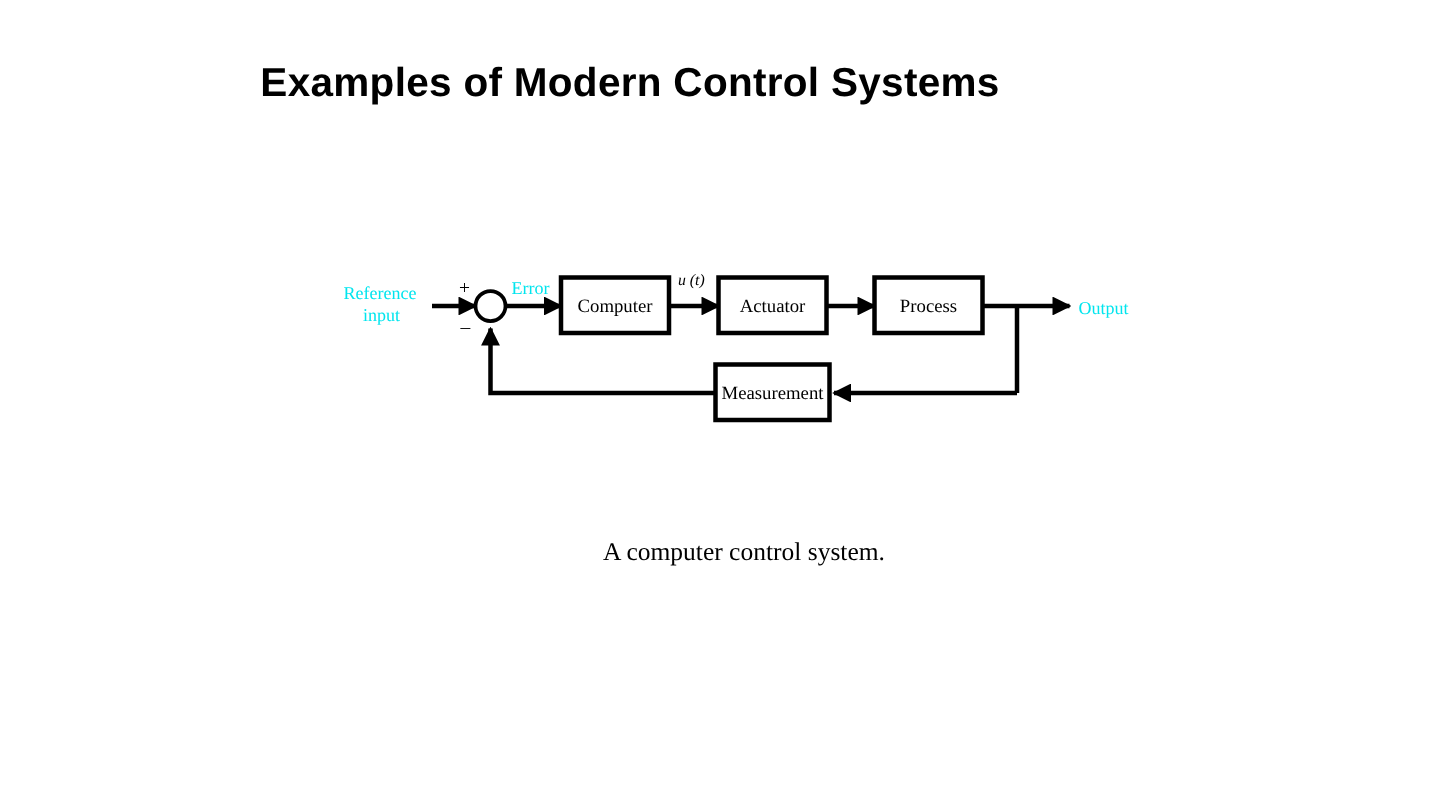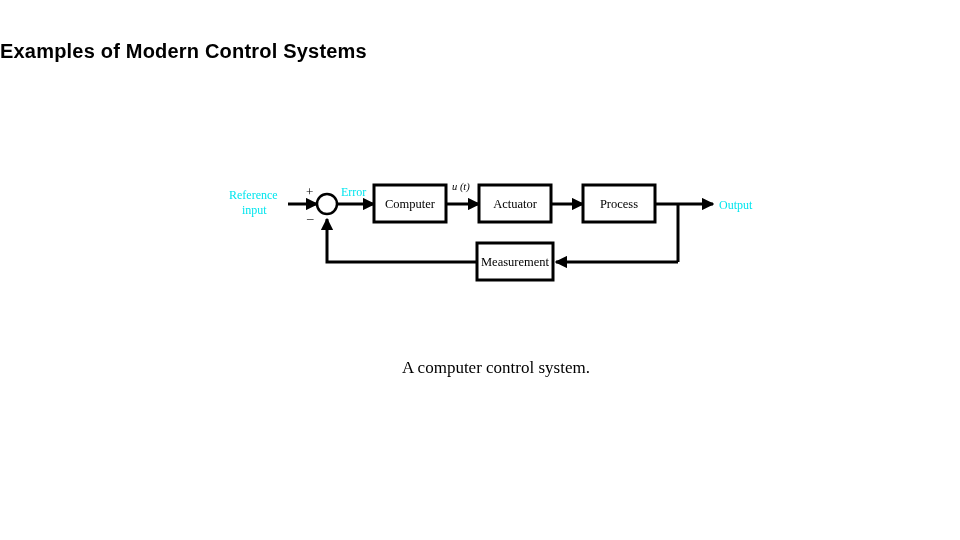--- a/index.html
+++ b/index.html
@@ -13,24 +13,24 @@
     height: 540px;
     background: #ffffff;
     overflow: hidden;
     font-family: "Liberation Sans", sans-serif;
   }
   #slide-title {
     position: absolute;
     left: 0;
     top: 40px;
     width: 840px;
-    text-align: left;
+    text-align: center;
     font-family: "Liberation Sans", sans-serif;
     font-weight: bold;
-    font-size: 20px;
+    font-size: 27px;
     color: #000000;
     letter-spacing: 0.2px;
     white-space: nowrap;
   }
   #figure {
     position: absolute;
     left: 16px;
     top: 0;
     width: 960px;
     height: 540px;

